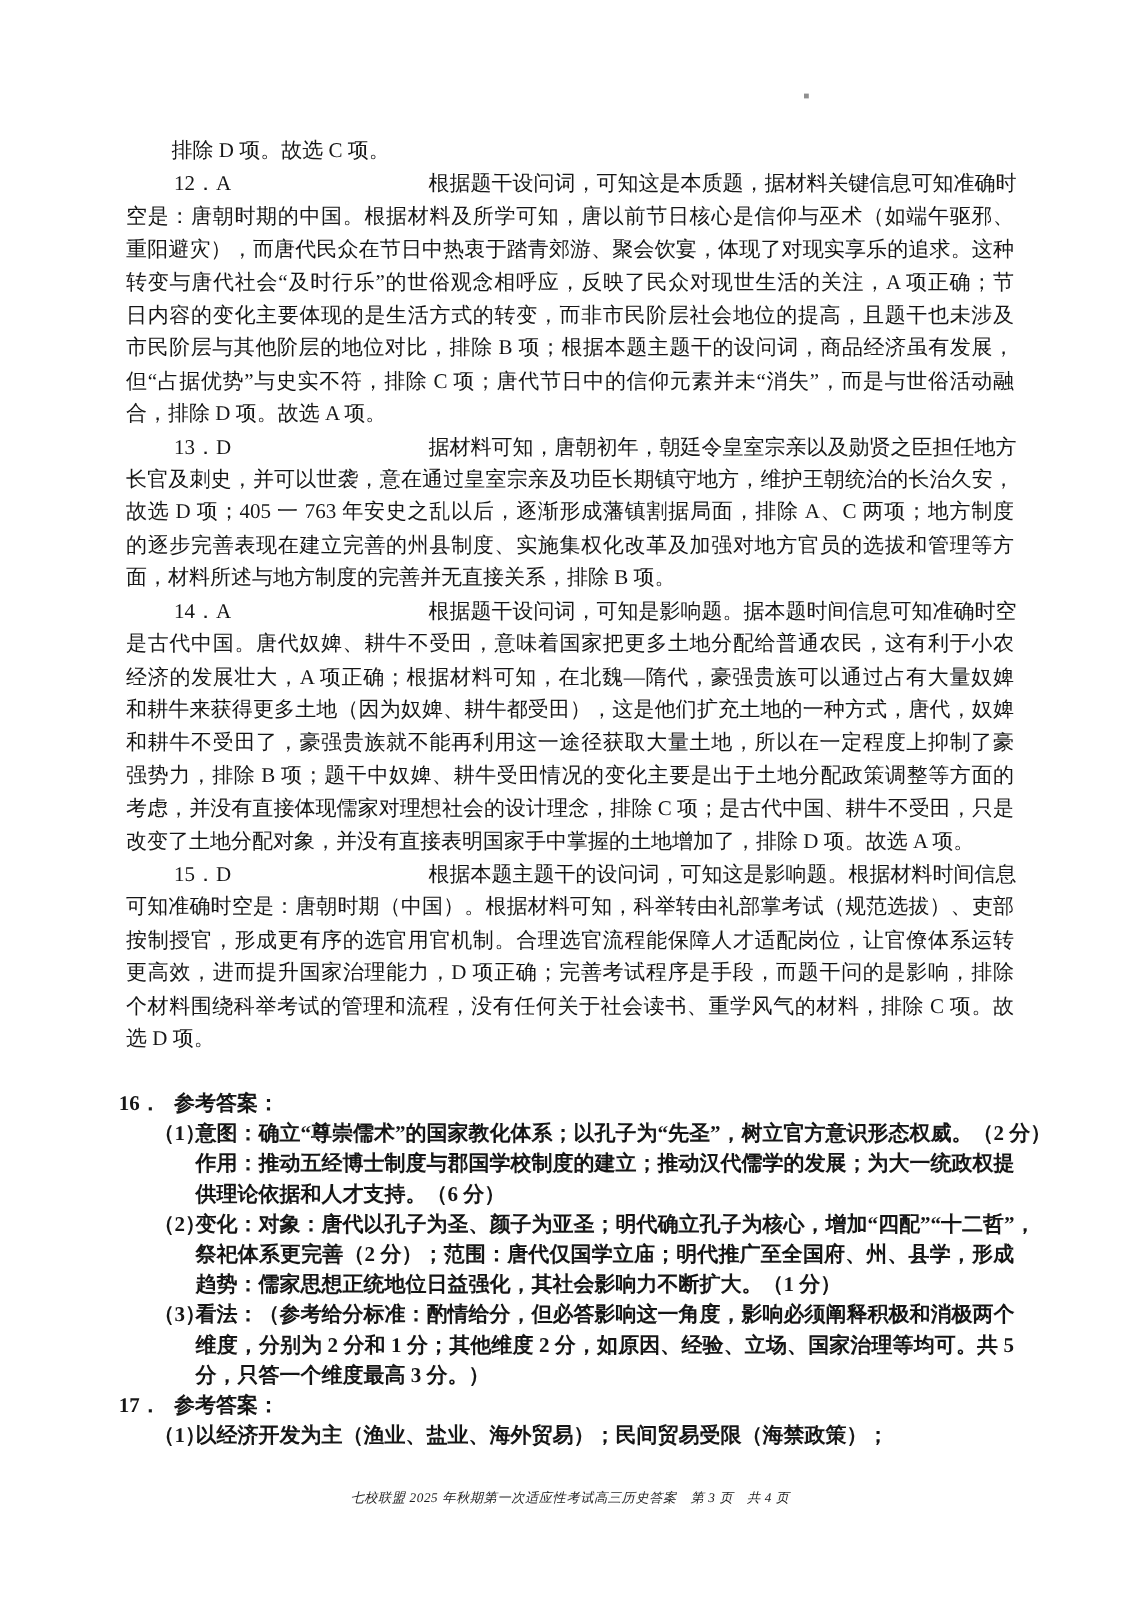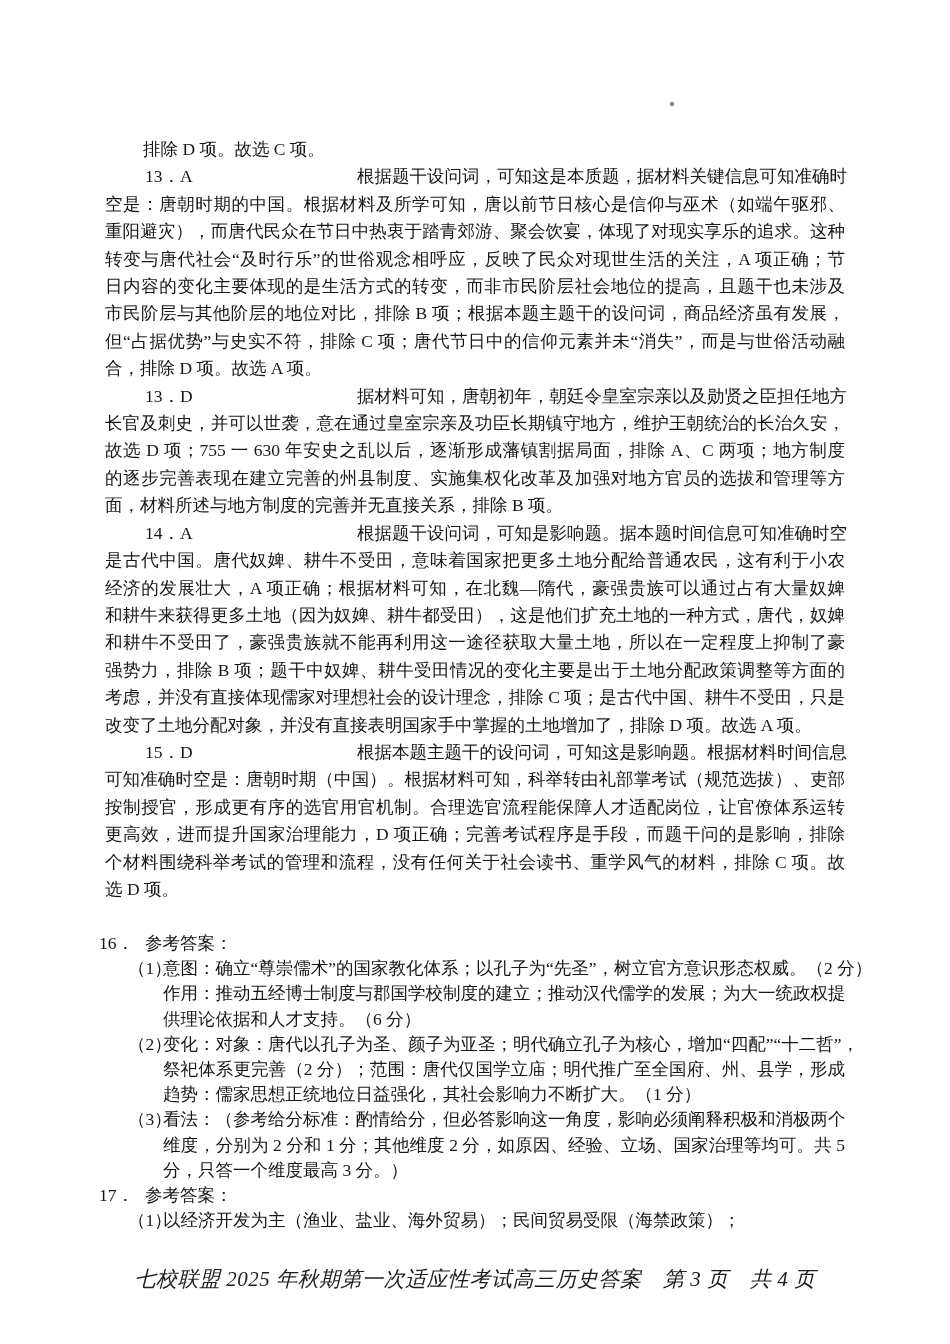--- a/index.html
+++ b/index.html
@@ -4,31 +4,31 @@
 <style>
   html, body { margin: 0; padding: 0; }
   body {
     width: 950px; height: 1344px;
     background: #ffffff;
     position: relative;
     font-family: "Liberation Serif", "DejaVu Serif", serif;
     color: #161616;
     overflow: hidden;
   }
-  .page { position: absolute; inset: 0; margin-top: 24px; }
+  .page { position: absolute; inset: 0; }
 
   
   .block-a {
     position: absolute; left: 105px; top: 112px; width: 740px;
     font-size: 17.5px; line-height: 27.4px;
   }
   
   .block-b {
     position: absolute; left: 105px; top: 907px; width: 740px;
-    font-size: 17.5px; line-height: 25.2px;
+    font-size: 17.5px; line-height: 25.2px; font-weight: bold;
   }
 
   .line { white-space: nowrap; }
   .j { text-align: justify; text-align-last: justify; }
 
   .tail { margin-left: 38px; }
 
   .item { display: flex; margin-left: 40px; }
   .item .num { flex: none; width: 212px; }
   .item .itext { flex: 1 1 auto; min-width: 0; }
@@ -39,58 +39,58 @@
 
   .sub { display: flex; margin-left: 23px; }
   .sub .bullet { flex: none; width: 35px; }
   .sub .stext { flex: 1 1 auto; min-width: 0; }
 
   .hang { margin-left: 58px; }
 
   .footer {
     position: absolute; left: 0; top: 1241px; width: 950px;
     text-align: center;
-    font-size: 21px; font-style: italic;
+    font-size: 11px; font-style: italic;
     color: #1c1c1c;
     letter-spacing: 0.5px;
   }
 
   .speck {
     position: absolute; left: 670px; top: 78px;
     width: 4px; height: 4px; background: #8f8f8f;
   }
 </style>
 </head>
 <body>
 
 <div class="page">
 
   <div class="speck"></div>
 
   <div class="block-a">
     <div class="line tail">排除 D 项。故选 C 项。</div>
 
     <div class="line item">
-      <span class="num">13．A</span>
+      <span class="num">12．A</span>
       <span class="itext j">根据题干设问词，可知这是本质题，据材料关键信息可知准确时</span>
     </div>
     <div class="line j">空是：唐朝时期的中国。根据材料及所学可知，唐以前节日核心是信仰与巫术（如端午驱邪、</div>
     <div class="line j">重阳避灾），而唐代民众在节日中热衷于踏青郊游、聚会饮宴，体现了对现实享乐的追求。这种</div>
     <div class="line j">转变与唐代社会“及时行乐”的世俗观念相呼应，反映了民众对现世生活的关注，A 项正确；节</div>
     <div class="line j">日内容的变化主要体现的是生活方式的转变，而非市民阶层社会地位的提高，且题干也未涉及</div>
     <div class="line j">市民阶层与其他阶层的地位对比，排除 B 项；根据本题主题干的设问词，商品经济虽有发展，</div>
     <div class="line j">但“占据优势”与史实不符，排除 C 项；唐代节日中的信仰元素并未“消失”，而是与世俗活动融</div>
     <div class="line">合，排除 D 项。故选 A 项。</div>
 
     <div class="line item">
       <span class="num">13．D</span>
       <span class="itext j">据材料可知，唐朝初年，朝廷令皇室宗亲以及勋贤之臣担任地方</span>
     </div>
     <div class="line j">长官及刺史，并可以世袭，意在通过皇室宗亲及功臣长期镇守地方，维护王朝统治的长治久安，</div>
-    <div class="line j">故选 D 项；755 一 630 年安史之乱以后，逐渐形成藩镇割据局面，排除 A、C 两项；地方制度</div>
+    <div class="line j">故选 D 项；405 一 763 年安史之乱以后，逐渐形成藩镇割据局面，排除 A、C 两项；地方制度</div>
     <div class="line j">的逐步完善表现在建立完善的州县制度、实施集权化改革及加强对地方官员的选拔和管理等方</div>
     <div class="line">面，材料所述与地方制度的完善并无直接关系，排除 B 项。</div>
 
     <div class="line item">
       <span class="num">14．A</span>
       <span class="itext j">根据题干设问词，可知是影响题。据本题时间信息可知准确时空</span>
     </div>
     <div class="line j">是古代中国。唐代奴婢、耕牛不受田，意味着国家把更多土地分配给普通农民，这有利于小农</div>
     <div class="line j">经济的发展壮大，A 项正确；根据材料可知，在北魏—隋代，豪强贵族可以通过占有大量奴婢</div>
     <div class="line j">和耕牛来获得更多土地（因为奴婢、耕牛都受田），这是他们扩充土地的一种方式，唐代，奴婢</div>

